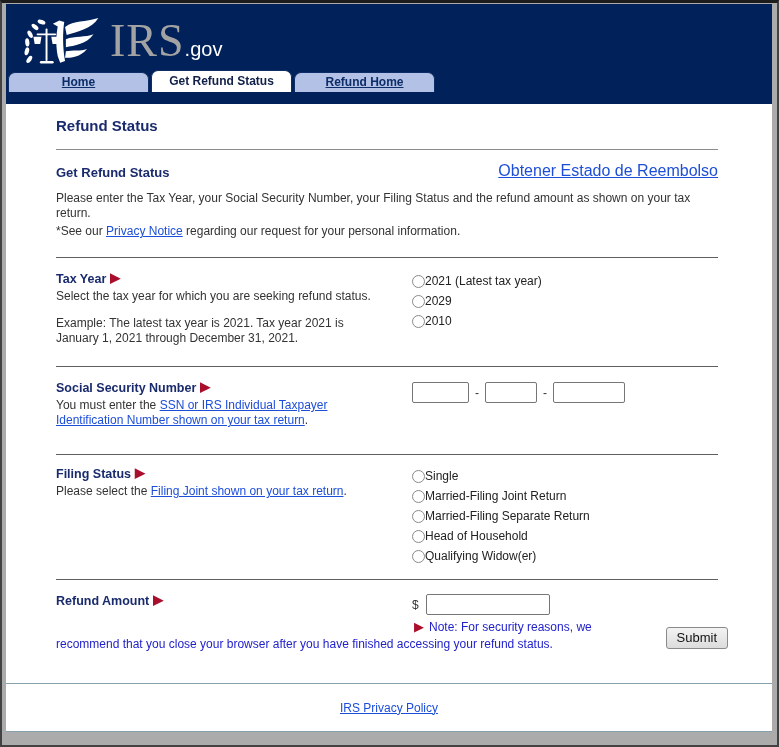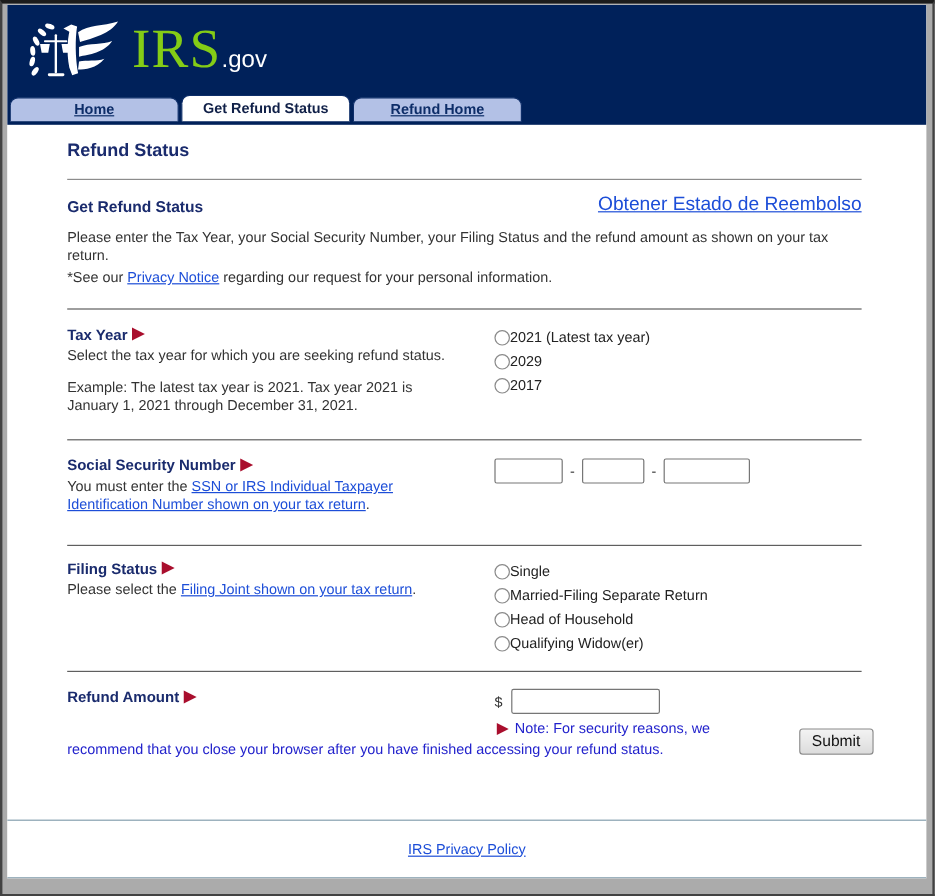--- a/index.html
+++ b/index.html
@@ -12,24 +12,24 @@
     border:2px solid #424242; border-top:3px solid #1c1c1c;
     padding:1px 5px 13px 4px;
     overflow:hidden;
   }
   .page { background:#fff; width:100%; height:100%; display:flex; flex-direction:column; overflow:hidden; }
 
   
   .masthead { background:#00215a; height:100px; position:relative; flex:0 0 auto; }
   .logo { position:absolute; left:16px; top:10px; display:flex; align-items:baseline; }
   .logo-eagle { align-self:flex-start; margin-right:10px; margin-top:3px; }
-  .logo-irs { color:#84cc16; font-family:"Liberation Serif", serif; font-size:46px; letter-spacing:1px; }
+  .logo-irs { color:#a3a3a3; font-family:"Liberation Serif", serif; font-size:46px; letter-spacing:1px; }
   .logo-gov { color:#fff; font-size:20px; }
 
-  .tabs { position:absolute; bottom:3px; left:2px; display:flex; align-items:flex-end; gap:2px; }
+  .tabs { position:absolute; bottom:12px; left:2px; display:flex; align-items:flex-end; gap:2px; }
   .tab {
     width:141px; height:20px; line-height:19px; text-align:center;
     font-size:12px; font-weight:bold; border-radius:7px 7px 0 0;
     cursor:pointer;
   }
   .tab.inactive { background:#b3c1e6; border:1px solid #0d2d68; border-bottom:none; color:#0d2d68; }
   .tab.inactive .tab-label { text-decoration:underline; }
   .tab.active { background:#fff; border:1px solid #0d2d68; border-bottom:none; color:#102048; height:22px; line-height:21px; }
 
   
@@ -171,21 +171,21 @@
             <div class="radio-row">
               <span class="radio"></span>
               <span class="radio-label">2021 (Latest tax year)</span>
             </div>
             <div class="radio-row">
               <span class="radio"></span>
               <span class="radio-label">2029</span>
             </div>
             <div class="radio-row">
               <span class="radio"></span>
-              <span class="radio-label">2017</span>
+              <span class="radio-label">2010</span>
             </div>
           </div>
         </div>
       </section>
 
       <hr class="rule">
 
       <section class="section sec-ssn">
         <div class="col-left">
           <div class="sec-label"><span>Social Security Number</span><span class="req-arrow">▶</span></div>
@@ -210,20 +210,24 @@
           <div class="sec-text"><span>Please select the </span><a>Filing Joint shown on your tax return</a><span>.</span></div>
         </div>
         <div class="col-right">
           <div class="radio-group">
             <div class="radio-row">
               <span class="radio"></span>
               <span class="radio-label">Single</span>
             </div>
             <div class="radio-row">
               <span class="radio"></span>
+              <span class="radio-label">Married-Filing Joint Return</span>
+            </div>
+            <div class="radio-row">
+              <span class="radio"></span>
               <span class="radio-label">Married-Filing Separate Return</span>
             </div>
             <div class="radio-row">
               <span class="radio"></span>
               <span class="radio-label">Head of Household</span>
             </div>
             <div class="radio-row">
               <span class="radio"></span>
               <span class="radio-label">Qualifying Widow(er)</span>
             </div>

